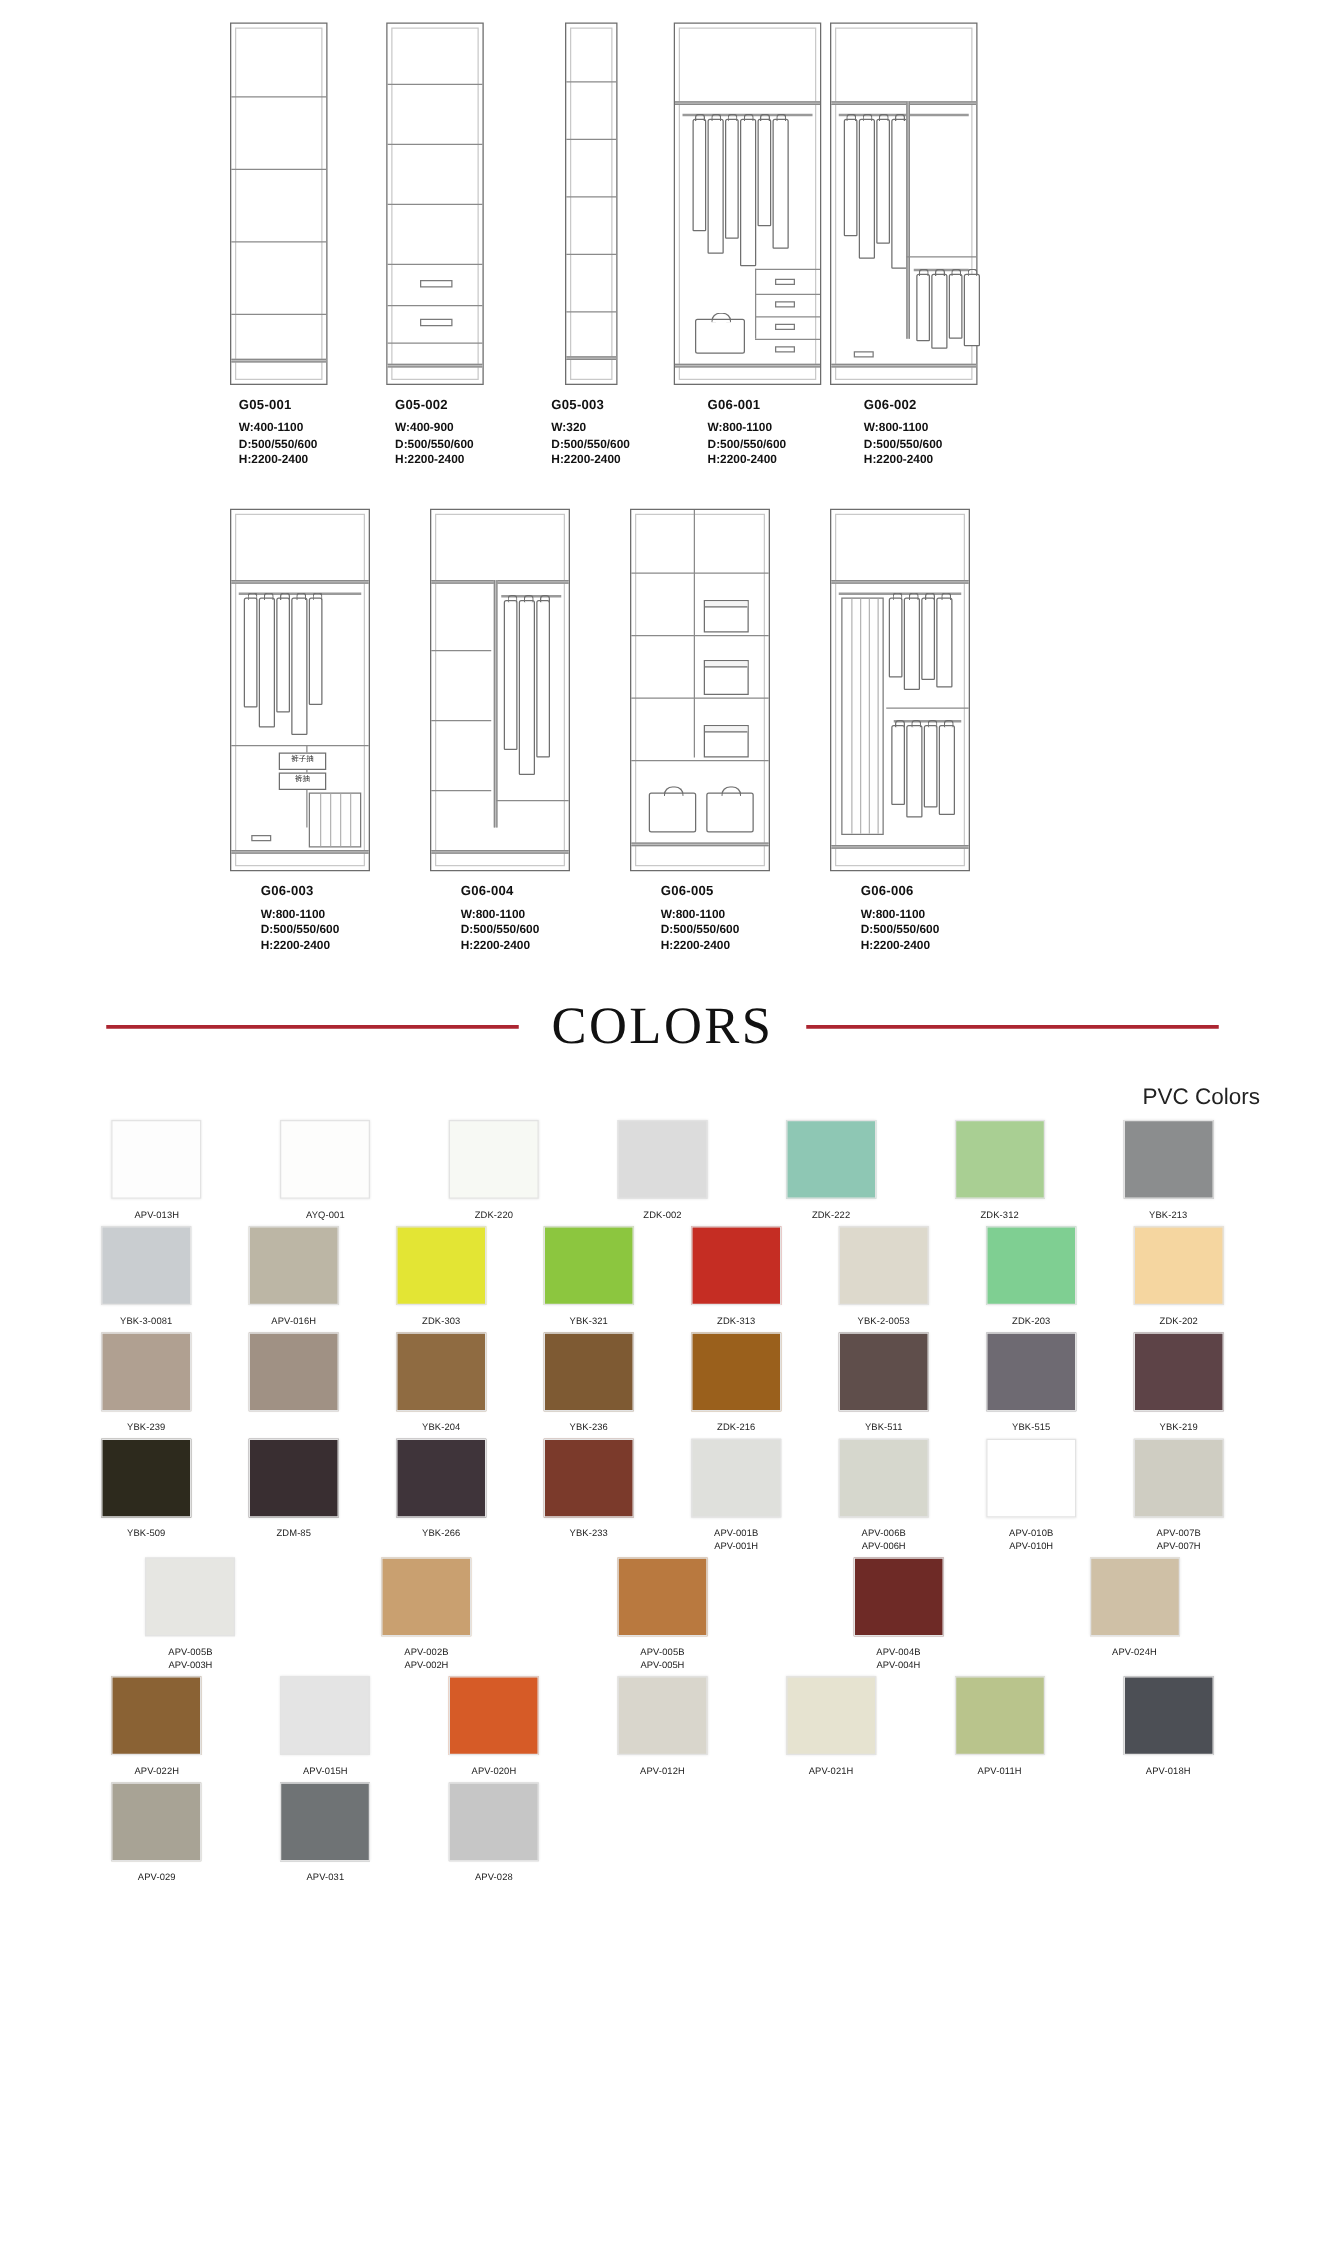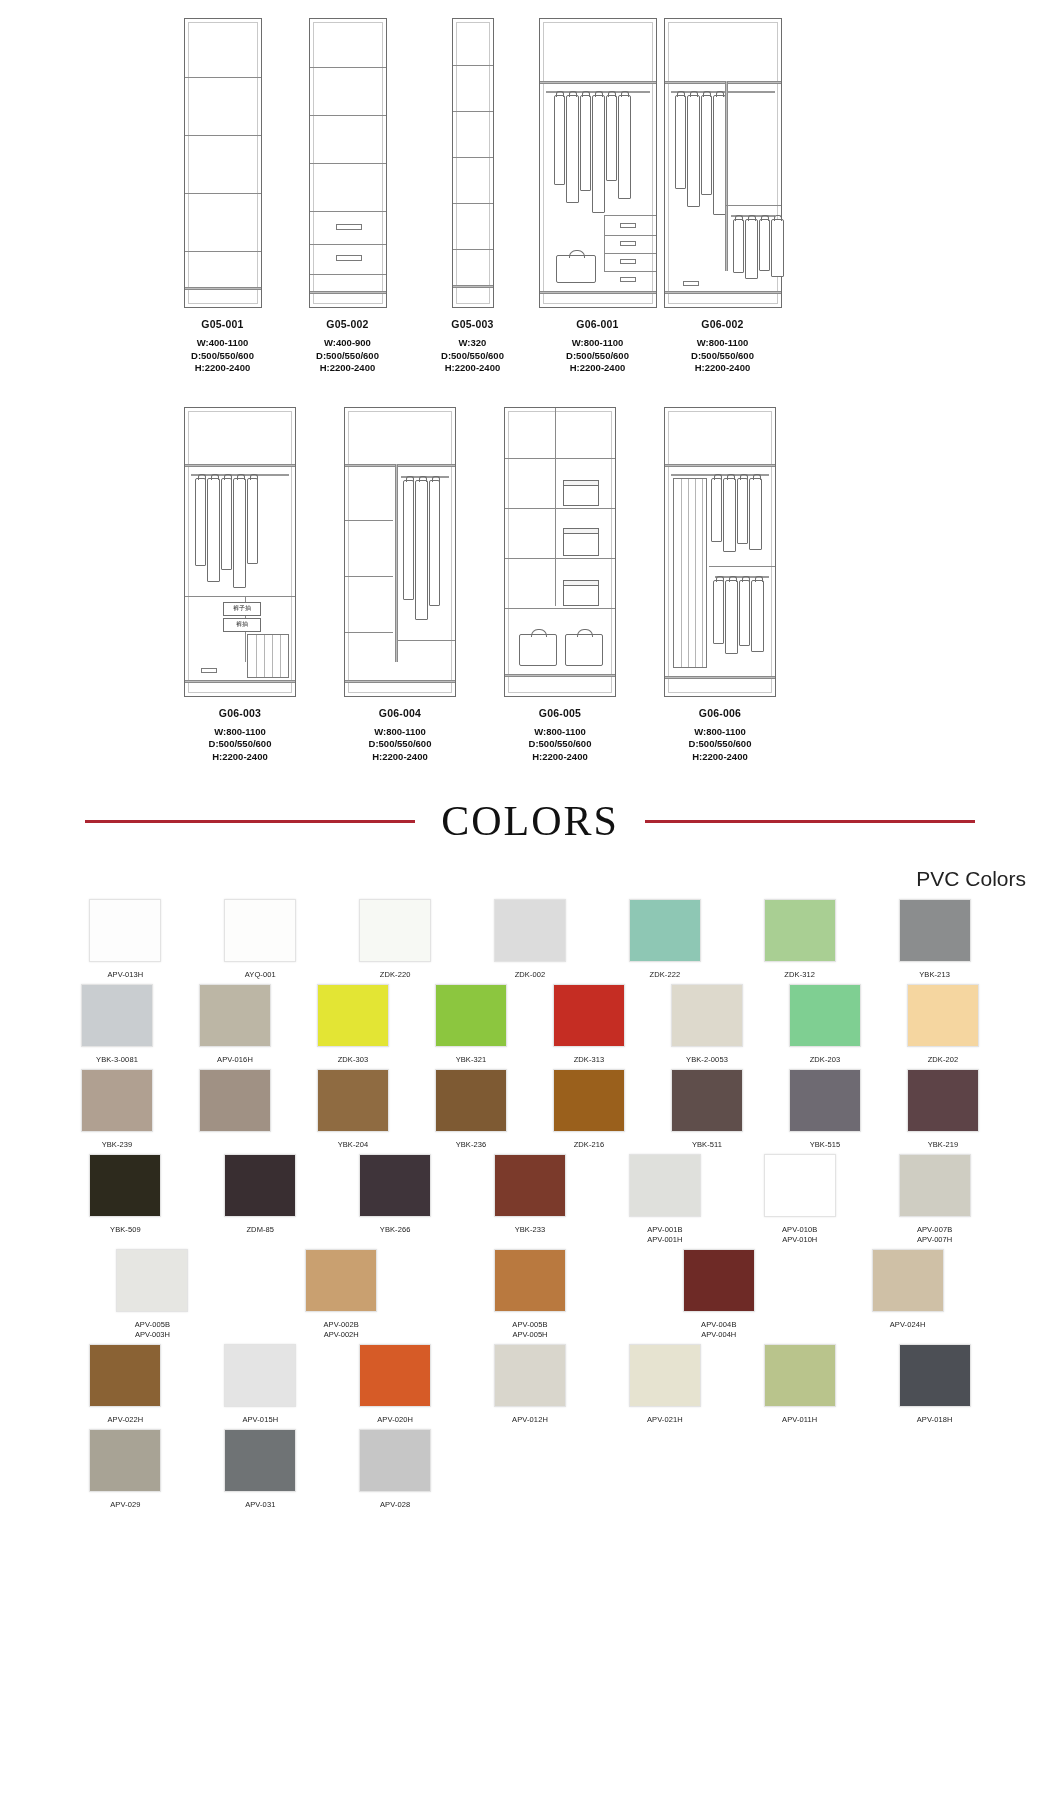--- a/index.html
+++ b/index.html
@@ -67,40 +67,40 @@
     content:""; position:absolute; top:-6px; left:50%; margin-left:-7px;
     width:14px; height:7px; border:1px solid #6f6f6f; border-bottom:none;
     border-radius:7px 7px 0 0;
   }
   .box-item { position:absolute; border:1px solid #6f6f6f; background:#fff; }
   .box-item .lid { position:absolute; top:0; left:0; right:0; height:5px; border-bottom:1px solid #6f6f6f; background:#f4f4f4; }
 
   .anno-box { position:absolute; border:1px solid #6f6f6f; background:#fff;
     font-size:6px; line-height:8px; text-align:center; color:#222; padding:1px 0; }
 
-  .caption { margin-top:10px; text-align:center; }
+  .caption { margin-top:10px; }
   .caption .code { font-size:10.5px; font-weight:bold; letter-spacing:.2px; color:#111; }
   .caption .dims { margin-top:7px; font-size:9.5px; font-weight:bold; line-height:12.5px; color:#111; }
 
   
   .colors-head {
     margin-top:34px;
     display:flex; align-items:center; justify-content:center; gap:26px;
     padding:0 60px;
   }
   .rule { height:3px; background:#ac2531; flex:1; max-width:330px; }
   .colors-title {
     font-family:"Liberation Serif", serif;
     font-size:42px; letter-spacing:2px; color:#111; font-weight:400;
     white-space:nowrap;
   }
 
   .pvc-label {
-    text-align:right; padding-right:34px; margin-top:22px;
-    font-size:21px; color:#222;
+    text-align:right; padding-right:52px; margin-top:22px;
+    font-size:18px; color:#222;
   }
 
   
   .swatch-grid { padding:8px 58px 0 58px; }
   .sw-row { display:flex; gap:0; margin-bottom:4px; }
   .sw-cell { width:auto; flex:1 1 0; display:flex; flex-direction:column; align-items:center; }
   .sw-chip {
     width:72px; height:63px;
     border:1px solid #e3e3e3;
     box-shadow:0 0 2px rgba(0,0,0,.10);
@@ -510,20 +510,25 @@
       <div class="sw-cell">
         <div class="sw-chip" style="background: rgb(123, 58, 43);"></div>
         <div class="sw-name">YBK-233</div>
       </div>
       <div class="sw-cell">
         <div class="sw-chip" style="background: rgb(223, 224, 220);"></div>
         <div class="sw-name">APV-001B</div>
         <div class="sw-name2">APV-001H</div>
       </div>
       <div class="sw-cell">
+        <div class="sw-chip" style="background: rgb(214, 215, 205);"></div>
+        <div class="sw-name">APV-006B</div>
+        <div class="sw-name2">APV-006H</div>
+      </div>
+      <div class="sw-cell">
         <div class="sw-chip" style="background: rgb(255, 255, 255);"></div>
         <div class="sw-name">APV-010B</div>
         <div class="sw-name2">APV-010H</div>
       </div>
       <div class="sw-cell">
         <div class="sw-chip" style="background: rgb(207, 205, 194);"></div>
         <div class="sw-name">APV-007B</div>
         <div class="sw-name2">APV-007H</div>
       </div>
     </div>

